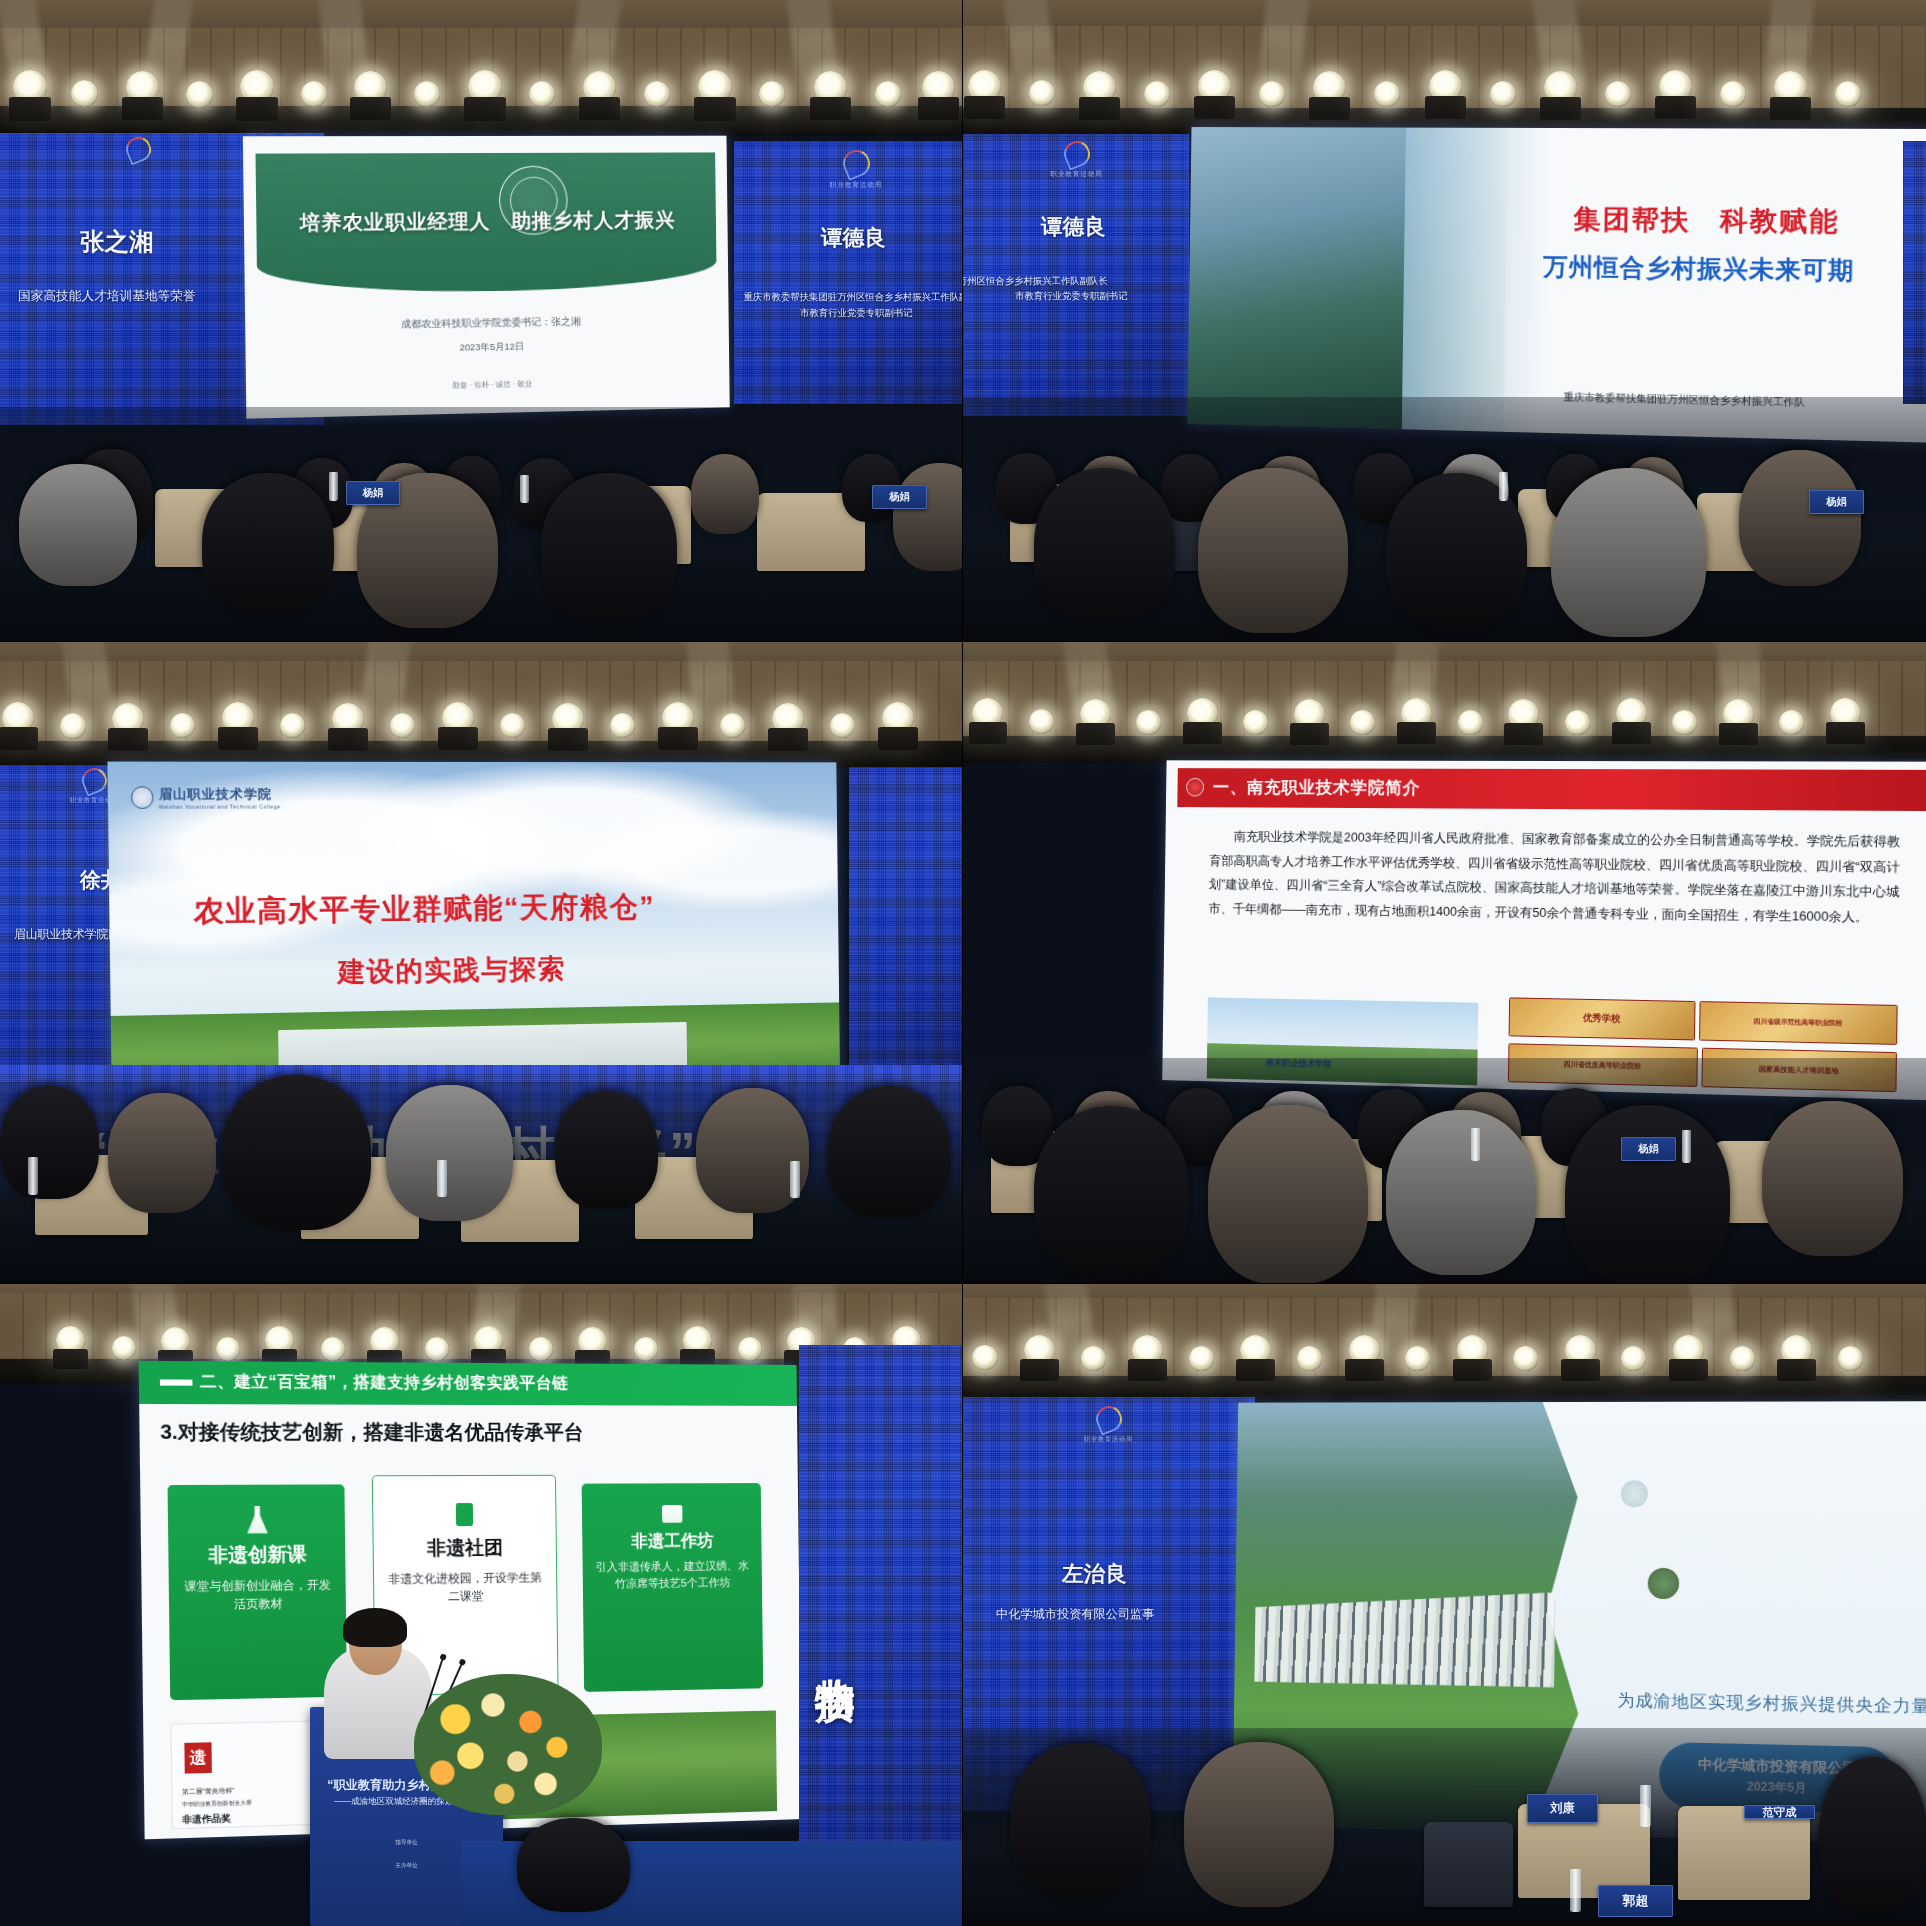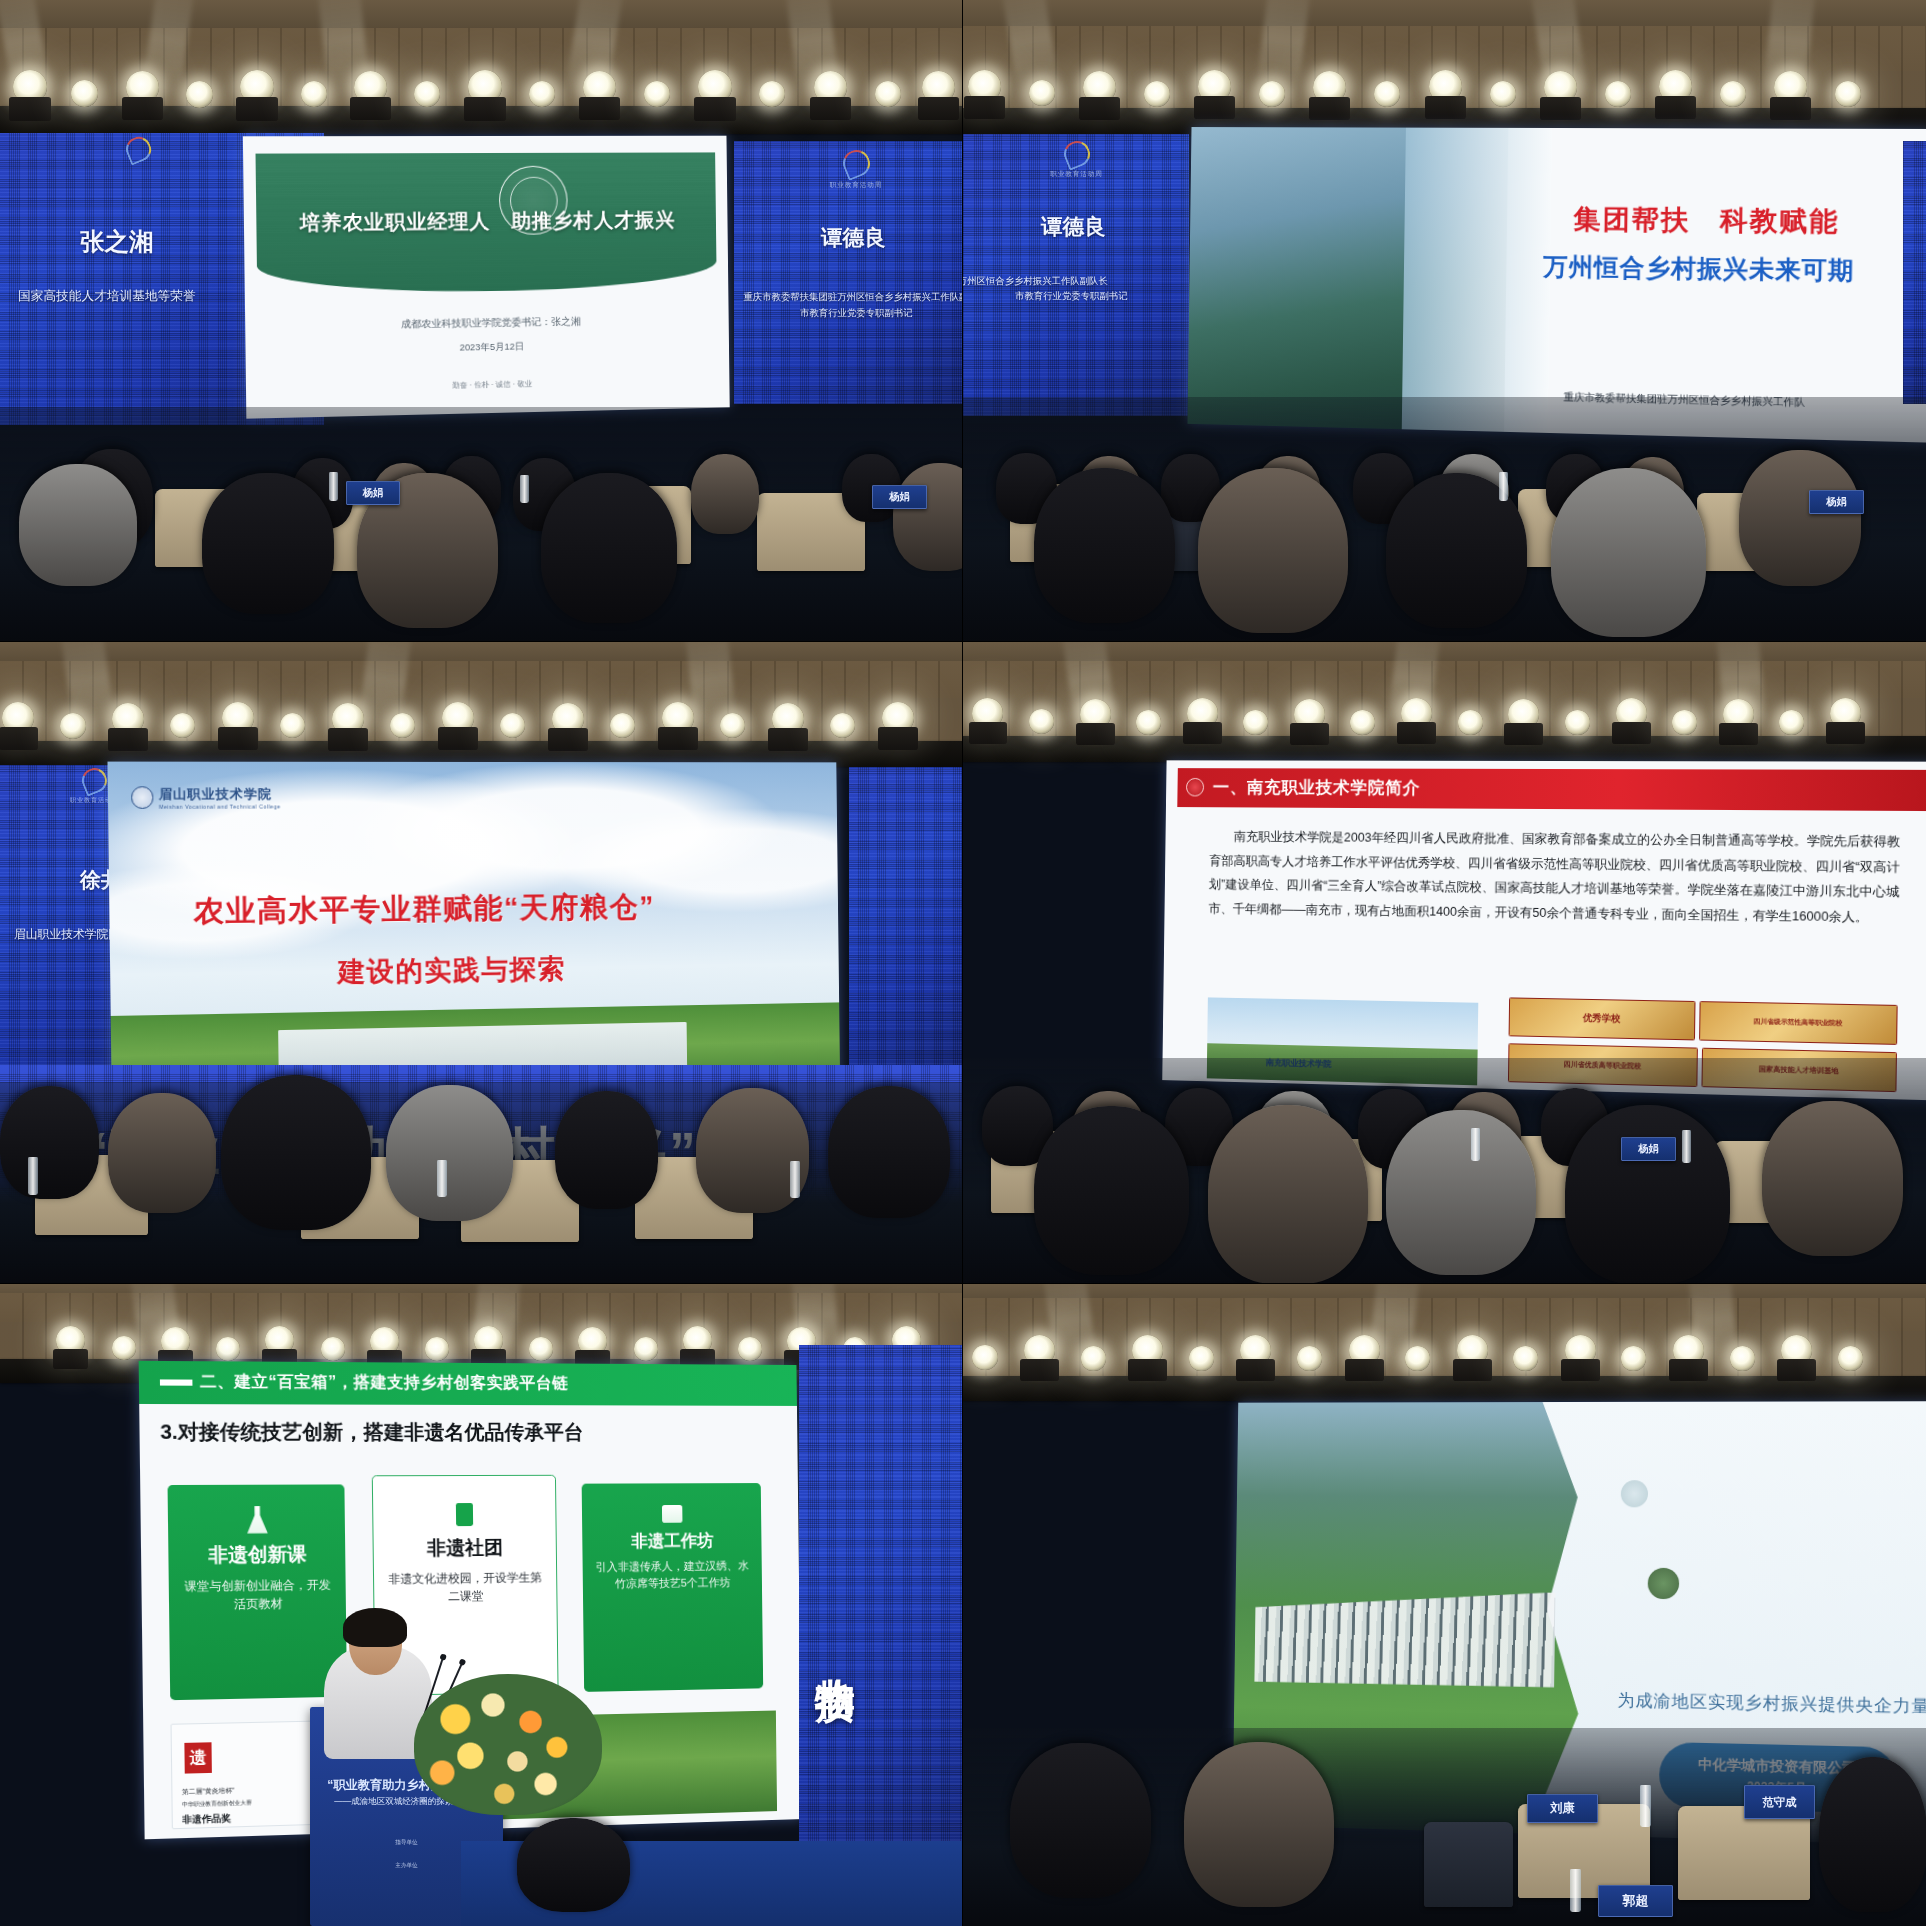--- a/index.html
+++ b/index.html
@@ -696,20 +696,29 @@
     <div class="lamp" style="left:442px;top:62px;width:24.5px;height:24.5px"></div>
     <div class="lamp mover" style="left:494px;top:51px;width:31px;height:31px"></div>
     <div class="lamp" style="left:550px;top:62px;width:24.5px;height:24.5px"></div>
     <div class="lamp mover" style="left:602px;top:51px;width:31px;height:31px"></div>
     <div class="lamp" style="left:658px;top:62px;width:24.5px;height:24.5px"></div>
     <div class="lamp mover" style="left:710px;top:51px;width:31px;height:31px"></div>
     <div class="lamp" style="left:767px;top:62px;width:24.5px;height:24.5px"></div>
     <div class="lamp mover" style="left:818px;top:51px;width:31px;height:31px"></div>
     <div class="lamp" style="left:875px;top:62px;width:24.5px;height:24.5px"></div>
 
+    <div class="led" style="left:0;top:113px;width:292px;height:414px">
+      <div class="ledgrid"></div>
+      <div class="ledlogo" style="left:108px;top:8.5px;width:75px">
+        <span class="swirl" style="width:26px;height:26px"></span>
+        <span class="lbl" style="font-size:6.1px">职业教育活动周</span>
+      </div>
+      <div class="spk-name" style="left:99px;top:162px;font-size:21.6px">左治良</div>
+      <div class="spk-role" style="left:33px;top:209px;font-size:12.2px">中化学城市投资有限公司监事</div>
+    </div>
 
     <div class="slide skewB" style="left:263px;top:118px;width:701px;height:433px;
          background:linear-gradient(#f3f8fb,#e6f0f6)">
       <div style="position:absolute;left:0;top:0;width:52%;height:100%;
                   background:linear-gradient(#8fb3c5 0%, #5b8a79 22%, #4f8f4c 48%, #5fa14d 72%, #3f7a38 100%);
                   clip-path: polygon(0 0, 86% 0, 96% 22%, 88% 48%, 97% 72%, 84% 100%, 0 100%);"></div>
       <div style="position:absolute;left:3%;top:44%;width:44%;height:22%;
                   background:repeating-linear-gradient(92deg,#f2f4f6 0 7.5px, #d8dee3 7.5px 12.2px, #5d6b78 12.2px 15px);
                   opacity:.92;clip-path:polygon(0 20%,100% 0,100% 100%,0 100%)"></div>
       <div style="position:absolute;left:56%;top:18%;width:27px;height:27px;border-radius:50%;
@@ -726,21 +735,21 @@
     <div class="audience" style="height:198px">
       <div class="chairback" style="left:555px;bottom:28px;width:132px;height:94px"></div>
       <div class="chairback" style="left:715px;bottom:26px;width:132px;height:94px"></div>
       <div class="chairback dark" style="left:461px;bottom:19px;width:89px;height:85px"></div>
       <div class="head" style="left:47px;bottom:28px;width:141px;height:155px"></div>
       <div class="head light" style="left:221px;bottom:19px;width:150px;height:165px"></div>
       <div class="head" style="left:856px;bottom:14px;width:108px;height:155px"></div>
       <div class="nameplate" style="left:564px;bottom:103px;width:71px;height:29px;font-size:12.2px">
         <span>刘康</span>
       </div>
-      <div class="nameplate" style="left:781px;bottom:107px;width:71px;height:34px;font-size:11.3px">
+      <div class="nameplate" style="left:781px;bottom:107px;width:71px;height:14px;font-size:11.3px">
         <span>范守成</span>
       </div>
       <div class="nameplate" style="left:635px;bottom:9.4px;width:75px;height:32px;font-size:13px">
         <span>郭超</span>
       </div>
       <div class="bottle" style="left:677px;bottom:99px;width:11.3px;height:42px"></div>
       <div class="bottle" style="left:607px;bottom:14px;width:11.3px;height:43px"></div>
     </div>
   </div>
 

